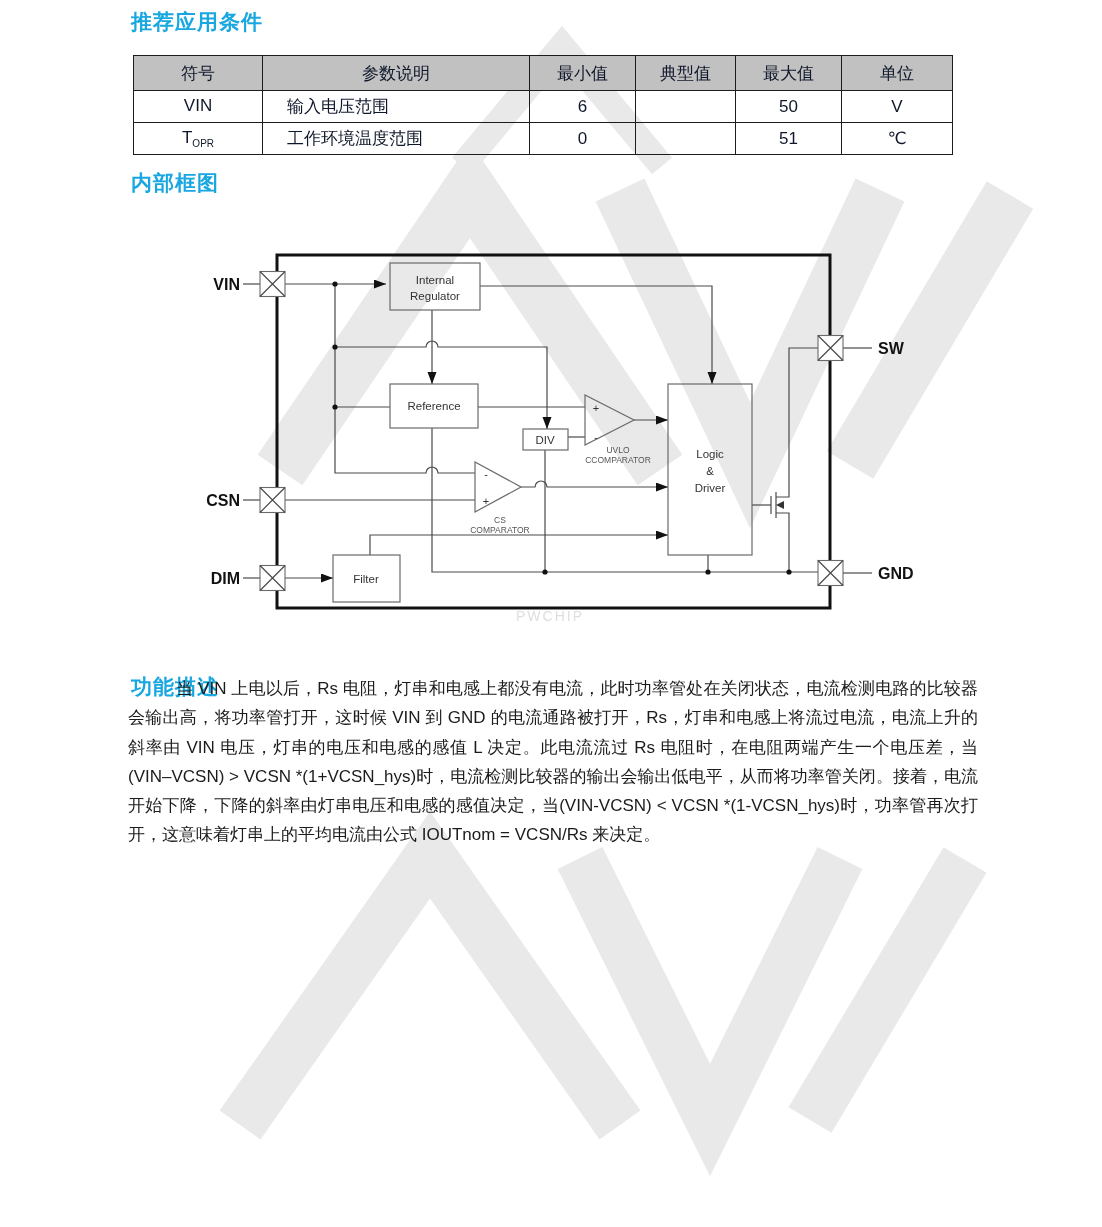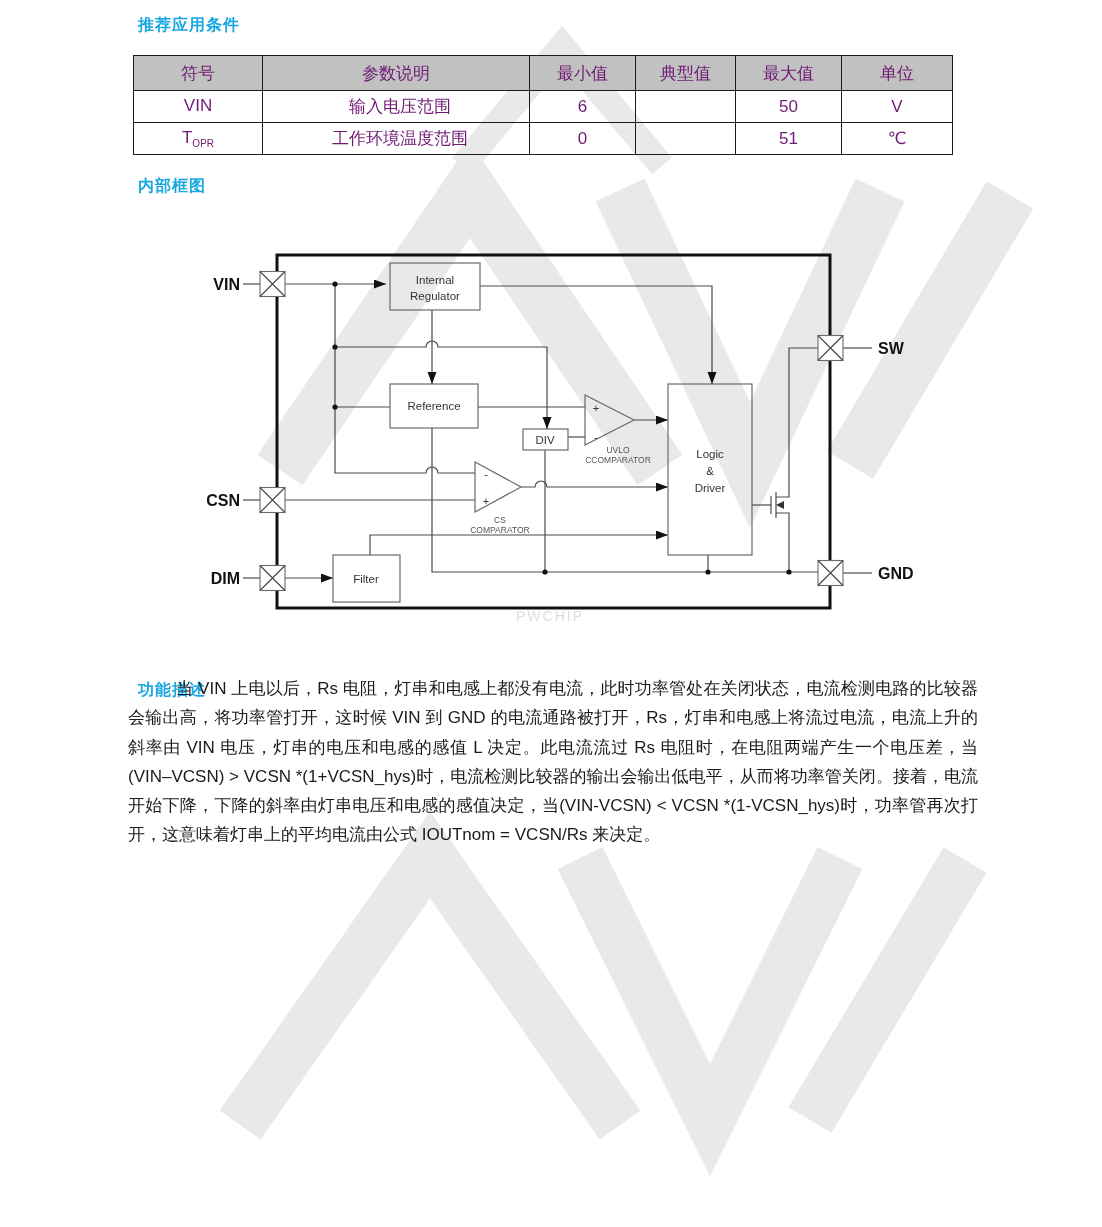--- a/index.html
+++ b/index.html
@@ -1,28 +1,28 @@
 <!DOCTYPE html>
 <html><head>
 <meta charset="utf-8">
 <style>
   html,body{margin:0;padding:0;background:#fff;}
   .page{position:relative;width:1102px;height:1227px;background:#fff;overflow:hidden;
         font-family:"Liberation Sans","DejaVu Sans",sans-serif;}
   .layer{position:absolute;left:0;top:0;}
-  h1.sec{position:absolute;left:128px;margin:10px;font-size:16px;font-weight:bold;color:#18a7e0;
+  h1.sec{position:absolute;left:128px;margin:3px;font-size:21px;font-weight:bold;color:#18a7e0;
          letter-spacing:1px;}
   
   table.cond{position:absolute;left:133px;top:55px;border-collapse:collapse;table-layout:fixed;
-             font-size:17px;color:#701a75;}
+             font-size:17px;color:#0f172a;}
   table.cond td,table.cond th{border:1.6px solid #1c1c1c;text-align:center;padding:0;
              font-weight:normal;overflow:hidden;white-space:nowrap;}
   table.cond thead th{background:#c1c1c1;height:34px;}
   table.cond tbody td{height:31px;background:transparent;}
-  table.cond td.desc{text-align:center;padding-left:8px;}
+  table.cond td.desc{text-align:left;padding-left:24px;}
   table.cond sub{font-size:10px;}
   
   .body-text{position:absolute;left:120px;top:666px;width:866px;font-size:17px;
              line-height:29.3px;color:#1b1b1b;text-align:justify;}
   .body-text p{margin:8px;text-indent:48px;}
   
   text.blk{font-size:11.5px;fill:#333;text-anchor:middle;}
   text.cap{font-size:8.5px;fill:#555;text-anchor:middle;}
   text.pin{font-size:16px;font-weight:bold;fill:#111;}
   text.sign{font-size:11px;fill:#333;text-anchor:middle;}

